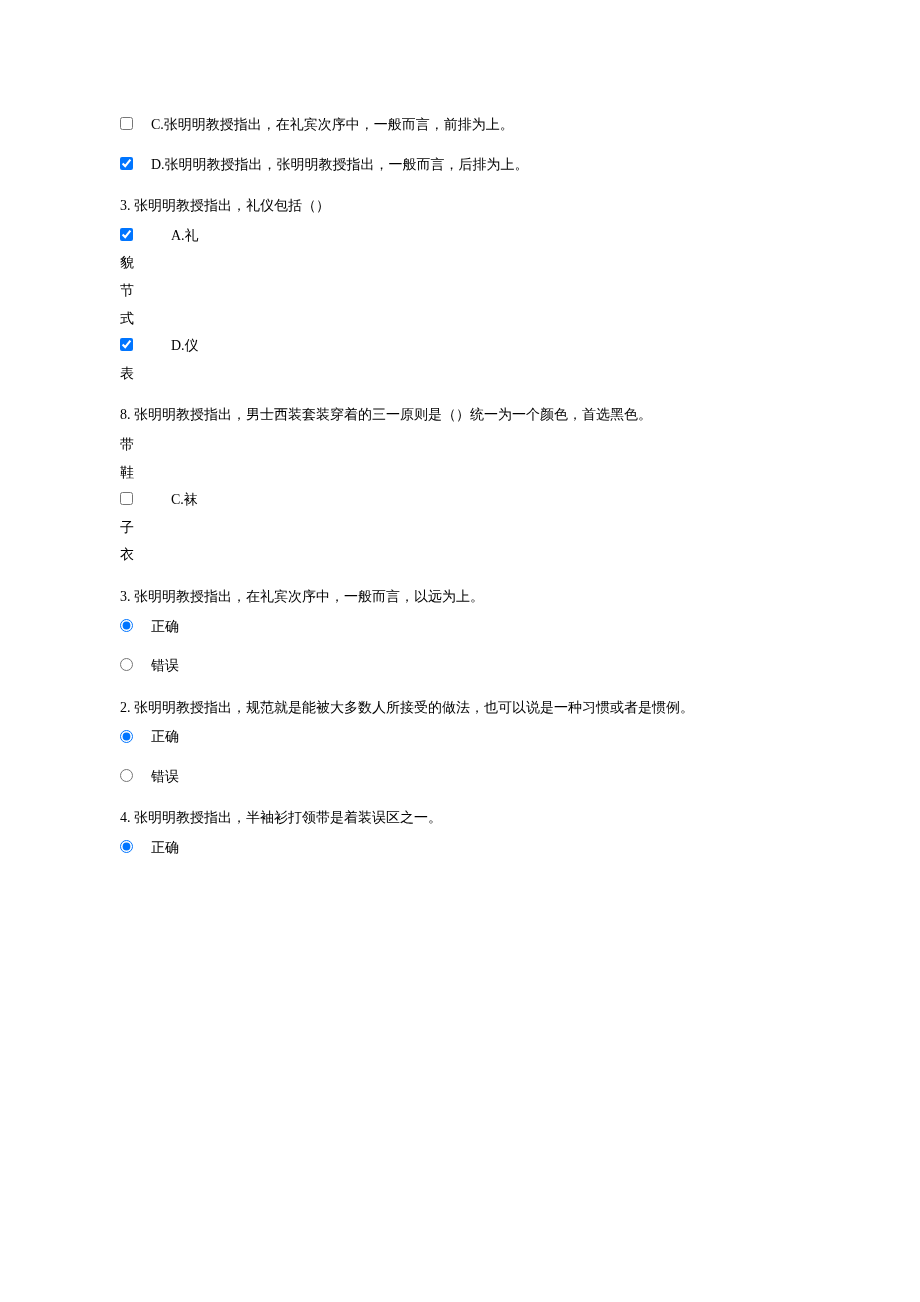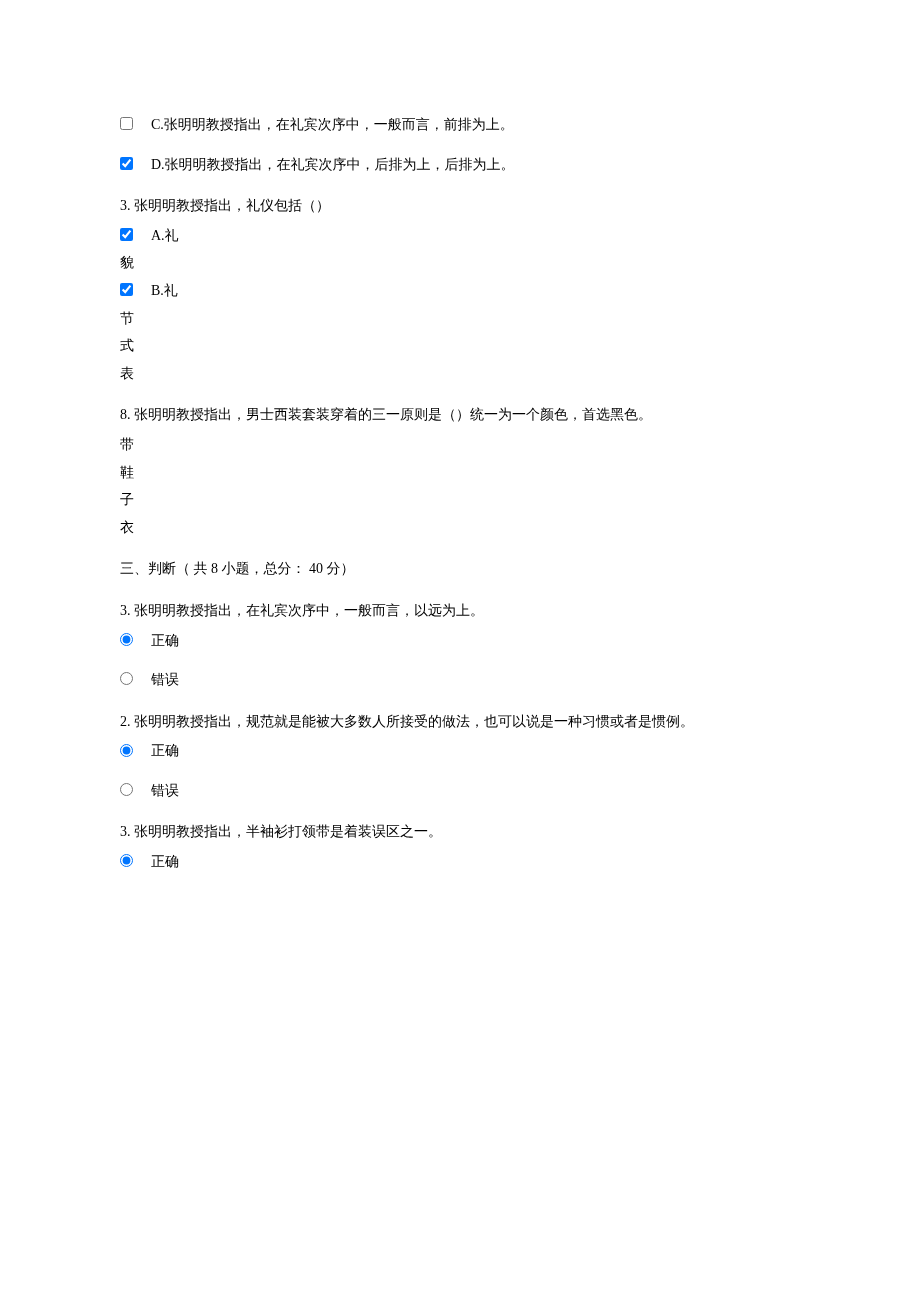--- a/index.html
+++ b/index.html
@@ -19,20 +19,21 @@
   }
   .row {
     display: flex;
     align-items: center;
     margin-bottom: 20px;
   }
   .row-tight {
     display: flex;
     align-items: center;
     margin-bottom: 8px;
+    gap: 20px;
   }
   .cb, .rb {
     width: 13px;
     height: 13px;
     margin: 0 18px 0 0;
     flex-shrink: 0;
     position: relative;
     top: -1px;
   }
   .wrap-char {
@@ -45,52 +46,55 @@
 </head>
 <body>
 <div class="page">
 
 <div class="row">
   <input type="checkbox" class="cb" style="">
   <span>C.张明明教授指出，在礼宾次序中，一般而言，前排为上。</span>
 </div>
 <div class="row">
   <input type="checkbox" class="cb" checked="" style="">
-  <span>D.张明明教授指出，在礼宾次序中，后排为上，后排为上。</span>
+  <span>D.张明明教授指出，张明明教授指出，一般而言，后排为上。</span>
 </div>
 
 <div class="qhead">3. 张明明教授指出，礼仪包括（）</div>
 
 <div class="row-tight">
   <input type="checkbox" class="cb" checked="" style="">
   <span>A.礼</span>
 </div>
 <div class="wrap-char">貌</div>
 
-<div class="row-tight">
-  <input type="checkbox" class="cb" checked="" style="">
-  <span>B.礼</span>
-</div>
 <div class="wrap-char">节</div>
 
 <div class="wrap-char">式</div>
 
+<div class="row-tight">
+  <input type="checkbox" class="cb" checked="" style="">
+  <span>D.仪</span>
+</div>
 <div class="wrap-char">表</div>
 
 <div class="qhead">8. 张明明教授指出，男士西装套装穿着的三一原则是（）统一为一个颜色，首选黑色。</div>
 
 <div class="wrap-char">带</div>
 
 <div class="wrap-char">鞋</div>
 
+<div class="row-tight">
+  <input type="checkbox" class="cb" style="">
+  <span>C.袜</span>
+</div>
 <div class="wrap-char">子</div>
 
 <div class="wrap-char">衣</div>
 
-<div class="qhead">三、判断（ 共 8 小题，总分： 40 分）</div>
 
 <div class="qhead">3. 张明明教授指出，在礼宾次序中，一般而言，以远为上。</div>
 <div class="row">
   <input type="radio" class="rb" name="tf1" checked="" style="">
   <span>正确</span>
 </div>
 <div class="row">
   <input type="radio" class="rb" name="tf1" style="">
   <span>错误</span>
 </div>
@@ -98,19 +102,19 @@
 <div class="qhead">2. 张明明教授指出，规范就是能被大多数人所接受的做法，也可以说是一种习惯或者是惯例。</div>
 <div class="row">
   <input type="radio" class="rb" name="tf2" checked="" style="">
   <span>正确</span>
 </div>
 <div class="row">
   <input type="radio" class="rb" name="tf2" style="">
   <span>错误</span>
 </div>
 
-<div class="qhead">3. 张明明教授指出，半袖衫打领带是着装误区之一。</div>
+<div class="qhead">4. 张明明教授指出，半袖衫打领带是着装误区之一。</div>
 <div class="row">
   <input type="radio" class="rb" name="tf3" checked="" style="">
   <span>正确</span>
 </div>
 
 </div>
 
 </body></html>

